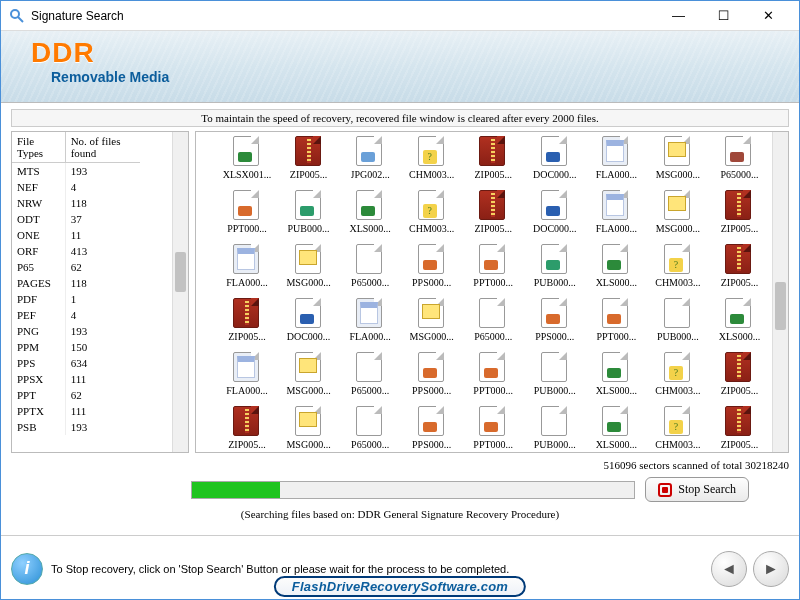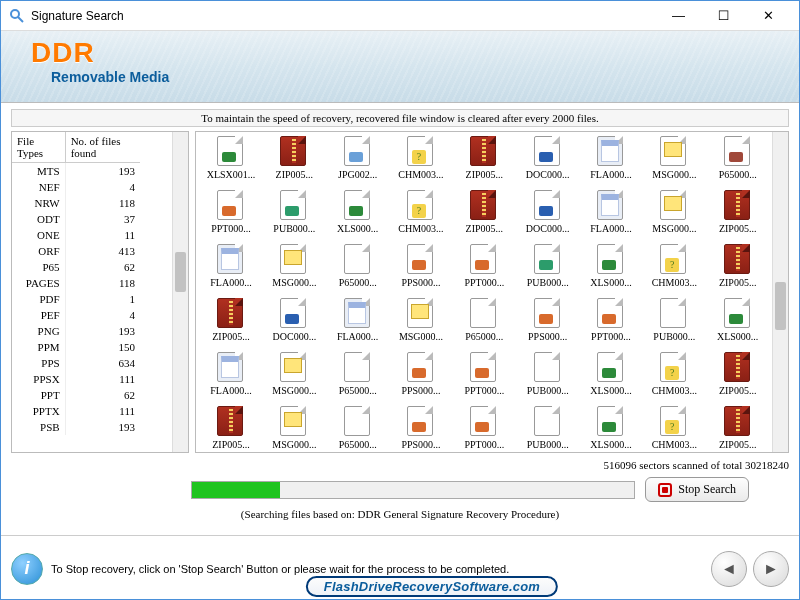--- a/index.html
+++ b/index.html
@@ -14,44 +14,44 @@
 .banner::before { content:""; position:absolute; inset:0; background: repeating-linear-gradient(115deg, rgba(255,255,255,0.15) 0 2px, transparent 2px 6px); }
 .banner .ddr { font-size: 28px; font-weight: 900; color: #ff7a00; letter-spacing: 1px; position: relative; text-shadow: 0 1px 0 #fff; font-family: Impact, Arial Black, sans-serif; }
 .banner .sub { font-size: 14px; font-weight: bold; color: #0b5d9c; margin-left: 20px; position: relative; }
 .content { flex: 1; padding: 6px 10px 4px 10px; display: flex; flex-direction: column; gap: 4px; font-family: Liberation Serif, serif; }
 .notice { text-align: center; font-size: 11px; padding: 2px; border: 1px solid #ccc; background: #f6f6f6; }
 .midrow { display: flex; gap: 6px; height: 322px; }
 .leftpanel { width: 178px; border: 1px solid #bbb; display: flex; background: #fff; gap: 32px; }
 .leftpanel table { border-collapse: collapse; width: 100%; font-size: 11px; }
 .leftpanel th { text-align: left; padding: 3px 5px; border-bottom: 1px solid #ccc; border-right: 1px solid #ccc; background: #fff; font-weight: normal; position: sticky; top: 0; }
 .leftpanel th:last-child, .leftpanel td:last-child { border-right: none; margin-left: 25px; }
-.leftpanel td { padding: 2px 5px; border-right: 1px solid #eee; text-align: right; }
+.leftpanel td { padding: 2px 5px; border-right: 1px solid #eee; }
 .leftscroll { flex: 1; overflow-y: auto; }
 .scrollbar-fake { width: 16px; background: #f0f0f0; border-left: 1px solid #ddd; position: relative; }
 .scrollbar-fake .thumb { position: absolute; left: 2px; right: 2px; top: 120px; height: 40px; background: #c2c2c2; border-radius: 2px; }
-.rightpanel { flex: 1; border: 1px solid #bbb; display: flex; background: #fff; }
+.rightpanel { flex: 1; border: 1px solid #bbb; display: flex; background: #fff; padding-left: 16px; }
 .iconwrap { flex: 1; overflow: hidden; padding: 4px 2px 0 6px; }
 .icongrid { display: grid; grid-template-columns: repeat(9, 1fr); gap: 2px 2px; }
 .fileitem { display: flex; flex-direction: column; align-items: center; width: 58px; height: 52px; }
 .fileitem .ficon { width: 28px; height: 32px; margin-bottom: 1px; }
 .fileitem .flabel { font-size: 10px; white-space: nowrap; overflow: hidden; text-overflow: ellipsis; max-width: 56px; text-align: center; }
 .progressrow { text-align: right; font-size: 11px; margin-top: 2px; }
 .progressbar-row { display: flex; align-items: center; gap: 10px; padding: 2px 40px 2px 180px; }
 .progressbar { flex: 1; height: 18px; border: 1px solid #aaa; background: #f0f0f0; position: relative; }
 .progressbar .fill { position: absolute; left: 0; top: 0; bottom: 0; width: 20%; background: #1fc41f; }
 .stopbtn { display: flex; align-items: center; gap: 6px; border: 1px solid #999; border-radius: 6px; padding: 4px 12px; background: linear-gradient(#fdfdfd,#eaeaea); cursor: pointer; font-size: 12px; }
 .stopbtn .sq { width: 14px; height: 14px; border: 2px solid #c00; border-radius: 3px; position: relative; }
 .stopbtn .sq::after { content:""; position:absolute; inset:2px; background:#c00; border-radius:1px; }
 .searchdesc { text-align: center; font-size: 11px; }
 .bottombar { border-top: 1px solid #ccc; padding: 6px 10px 4px 10px; display: flex; align-items: center; gap: 8px; position: relative; height: 64px; }
 .infoicon { width: 32px; height: 32px; border-radius: 50%; background: radial-gradient(circle at 35% 30%, #8fd0ff, #2a8fd6); display: flex; align-items: center; justify-content: center; color: #fff; font-weight: bold; font-size: 18px; font-style: italic; border: 1px solid #5aa; }
 .bottombar .msg { font-size: 11px; }
 .navbtns { margin-left: auto; display: flex; gap: 6px; }
 .navbtn { width: 36px; height: 36px; border-radius: 50%; background: radial-gradient(circle at 35% 30%, #fff, #d9d9d9); border: 1px solid #aaa; display: flex; align-items: center; justify-content: center; cursor: pointer; font-size: 16px; color: #555; }
-.websitebadge { position: absolute; left: 50%; transform: translateX(-50%); bottom: 2px; font-style: italic; font-size: 13px; color: #0b5d9c; border: 2px solid #003a78; border-radius: 14px; padding: 1px 16px; background: linear-gradient(#fcfcfc,#eef2f8); font-weight: 600; letter-spacing: 0.2px; margin-left: 32px; }
+.websitebadge { position: absolute; left: 50%; transform: translateX(-50%); bottom: 2px; font-style: italic; font-size: 13px; color: #0b5d9c; border: 2px solid #003a78; border-radius: 14px; padding: 1px 16px; background: linear-gradient(#fcfcfc,#eef2f8); font-weight: 600; letter-spacing: 0.2px; }
 
 .ic { width:26px; height:30px; border:1px solid #999; border-radius:2px; background:#fff; position:relative; }
 .ic::before { content:""; position:absolute; right:-1px; top:-1px; width:8px; height:8px; background:linear-gradient(135deg,#fff 49%, #bbb 51%); }
 .ic.badge::after { content:""; position:absolute; left:4px; bottom:3px; width:14px; height:10px; border-radius:2px; }
 .ic.zip { background: linear-gradient(#b03020,#8a2015); border-color:#6b1a12; }
 .ic.zip::before { background: linear-gradient(135deg,#b03020 49%, #5a140e 51%); }
 .ic.zip .zstripe { position:absolute; left:11px; top:2px; bottom:2px; width:4px; background: repeating-linear-gradient(#f5d060 0 2px,#b03020 2px 4px); }
 .ic.ppt::after { background:#d86a2c; }
 .ic.pub::after { background:#2c9c6b; }
 .ic.xls::after { background:#2c8a3a; }

